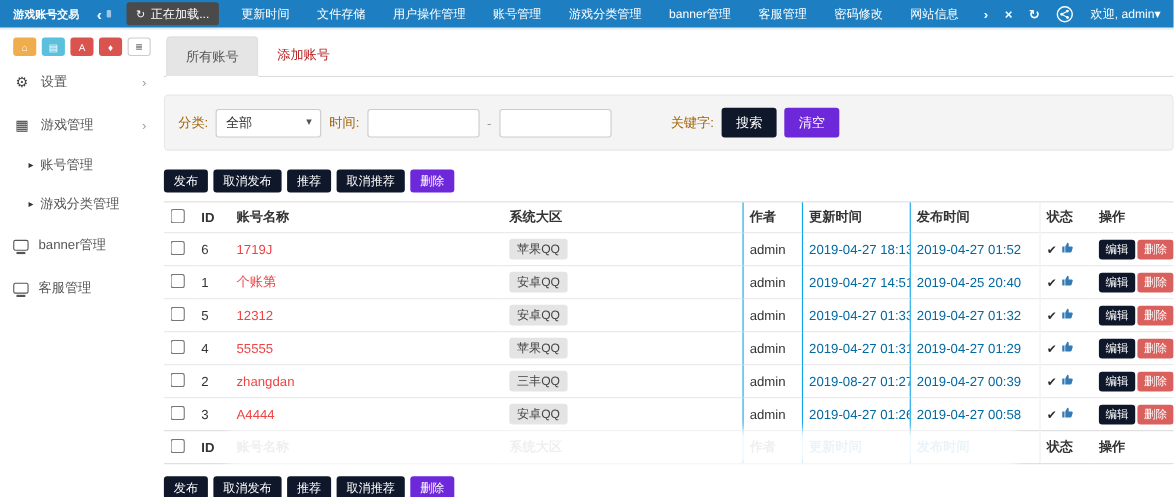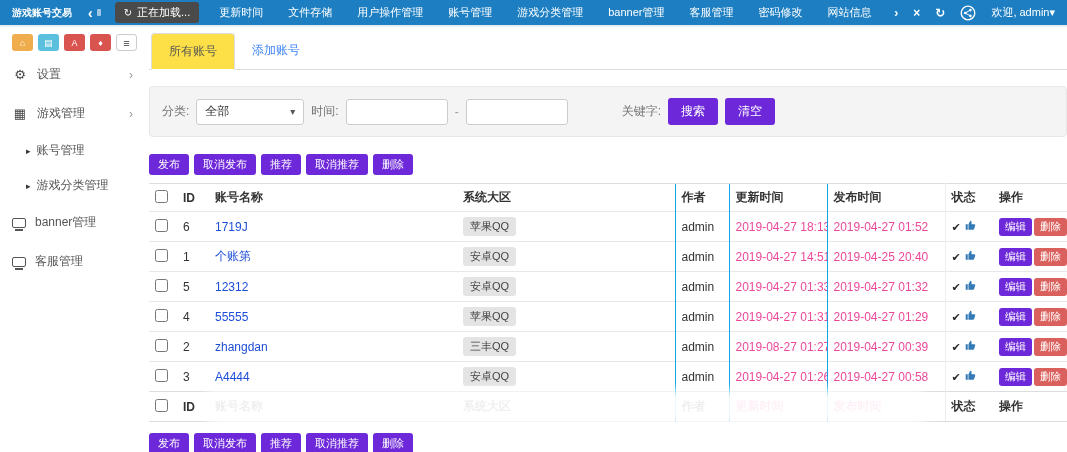--- a/index.html
+++ b/index.html
@@ -39,59 +39,59 @@
   .menu-item .chev { margin-left:auto; color:#999; font-size:12px; }
   .submenu-item { display:flex; align-items:center; gap:6px; padding:9px 12px 9px 26px; color:#555; cursor:pointer; }
   .submenu-item .tri { font-size:9px; color:#333; }
   .mon { width:14px; height:10px; border:1.5px solid #555; border-radius:2px; position:relative;
          display:inline-block; flex:none; }
   .mon::after { content:""; position:absolute; left:2px; right:2px; bottom:-4px; height:2px; background:#555; }
 
   
   .tabs { display:flex; border-bottom:1px solid #ddd; padding-left:2px; }
   .tab { padding:9px 17px; font-size:12px; cursor:pointer; }
-  .tab.active { background:#fde047; border:1px solid #ddd; border-bottom:1px solid #fff;
+  .tab.active { background:#e5e5e5; border:1px solid #ddd; border-bottom:1px solid #fff;
                 border-radius:4px 4px 0 0; margin-bottom:-1px; color:#555; }
-  .tab.inactive { color:#3b82f6; }
+  .tab.inactive { color:#b91c1c; }
 
   
   .filter-panel { margin-top:16px; background:#f4f4f4; border:1px solid #e7e7e7; border-radius:4px;
                   padding:11px 12px; display:flex; align-items:center; gap:7px; }
-  .f-label { color:#737373; flex:none; }
-  .select-box { width:108px; height:26px; background:#fff; border:1px solid #ccc; border-radius:3px;
+  .f-label { color:#a16207; flex:none; }
+  .select-box { width:96px; height:26px; background:#fff; border:1px solid #ccc; border-radius:3px;
                 display:inline-flex; align-items:center; justify-content:space-between;
                 padding:0 8px; cursor:pointer; color:#333; }
   .select-box .caret { color:#555; font-size:10px; }
   .f-input { height:26px; border:1px solid #ccc; border-radius:3px; background:#fff; padding:0 8px;
              font-size:12px; font-family:inherit; color:#333; outline:none; }
   .f-input.time { width:102px; }
   .f-input.keyword { width:168px; margin-right:28px; }
   .f-input::placeholder { color:#aaa; }
   .sep { color:#999; }
   .gap { width:40px; }
   .btn { border:none; border-radius:3px; color:#fff; cursor:pointer; font-family:inherit; }
-  .btn-blue { background:#6d28d9; }
+  .btn-blue { background:#0f172a; }
   .btn-red  { background:#6d28d9; }
   .btn-md { padding:5px 13px; font-size:12px; }
 
   
   .bulk-actions { margin-top:17px; display:flex; gap:5px; }
   .btn-sm { padding:3px 9px; font-size:11px; }
 
   
   .table-wrap { position:relative; margin-top:8px; }
   table { width:100%; border-collapse:collapse; table-layout:fixed; }
   th,td { padding:5px 6px; text-align:left; white-space:nowrap; overflow:hidden; height:27px;
           font-weight:normal; border-top:1px solid #e8e8e8; vertical-align:middle; }
   thead th { border-top:1px solid #ddd; font-weight:bold; color:#333; }
   tfoot td { border-top:1px solid #ddd; border-bottom:1px solid #ddd; font-weight:bold; height:30px; }
   .col-author, .col-updated, .col-published { border-left:1px solid #0ea5e9; }
   .col-published { border-right:1px solid #eee; }
-  td.col-updated, td.col-published { color:#ec4899; }
-  .name-link { color:#1d4ed8; text-decoration:none; cursor:pointer; }
+  td.col-updated, td.col-published { color:#0369a1; }
+  .name-link { color:#ef4444; text-decoration:none; cursor:pointer; }
   .tag { background:#e4e4e4; color:#444; border-radius:3px; padding:2px 7px; font-size:11px; display:inline-block; }
   .c-status .chk { color:#2b2b2b; font-size:11px; margin-right:4px; }
   .btn-xs { padding:2px 6px; font-size:10.5px; }
   .btn-red-soft { background:#d9605c; }
   .act-gap { display:inline-block; width:2px; }
   .smudge { position:absolute; left:52px; bottom:-2px; width:730px; height:34px;
             background:rgba(255,255,255,0.92); filter:blur(4px); border-radius:17px; pointer-events:none; }
   .bottom-actions { margin-top:11px; margin-bottom:14px; display:flex; gap:5px; }
 </style>
 </head>

